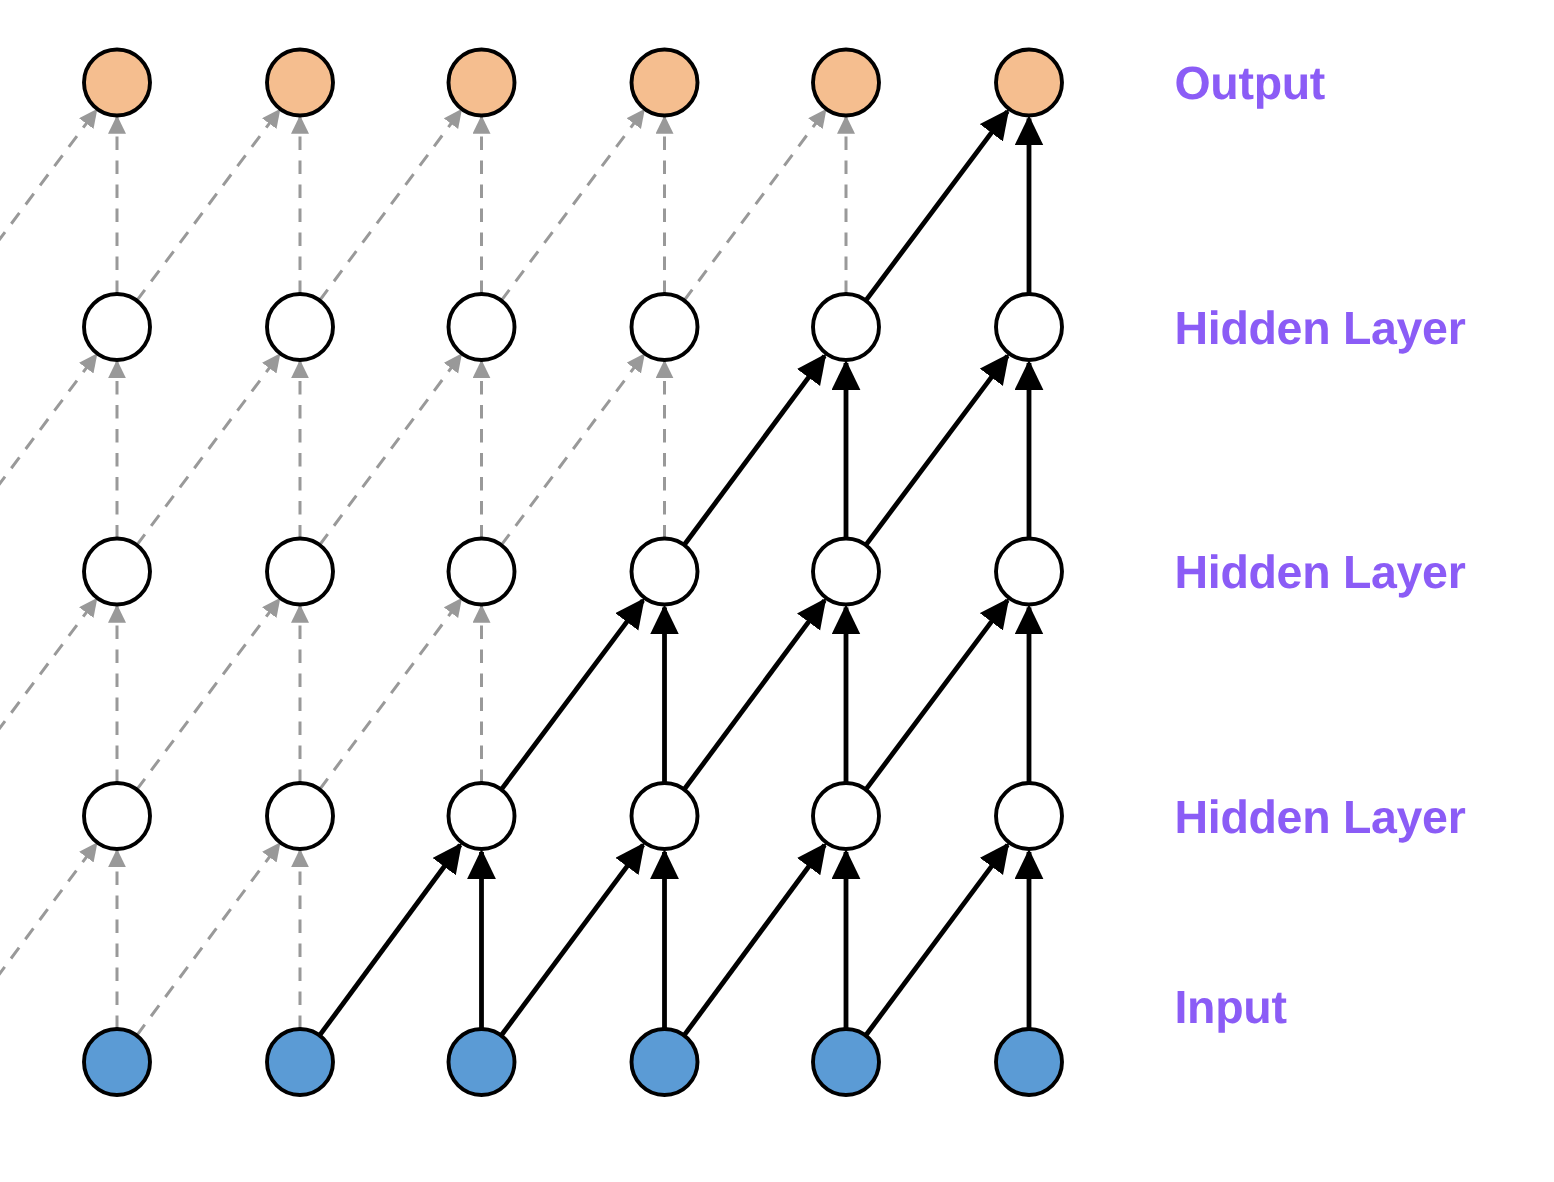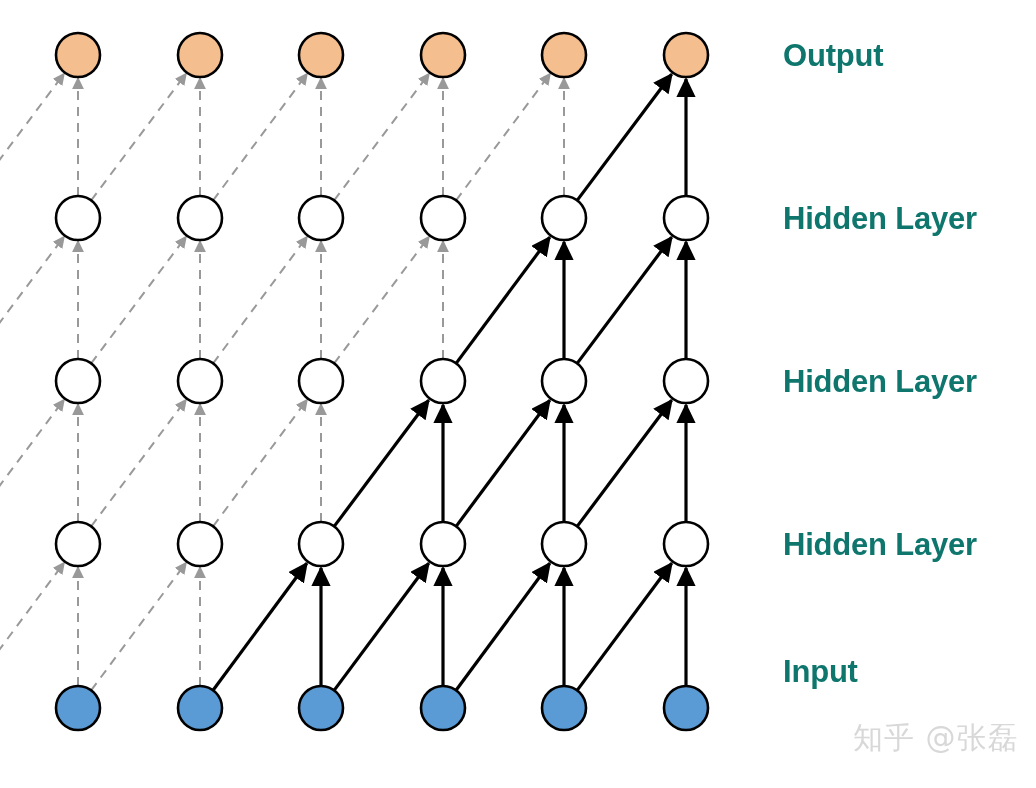--- a/index.html
+++ b/index.html
@@ -25,21 +25,21 @@
     width: 1036px;
     height: 788px;
     display: block;
   }
   .layer-label {
     position: absolute;
     font-family: "Liberation Sans", sans-serif;
     font-weight: bold;
     font-size: 31px;
     line-height: 1;
-    color: #0f766e;
+    color: #8b5cf6;
     white-space: nowrap;
     letter-spacing: -0.2px;
   }
   #watermark {
     position: absolute;
     left: 853px;
     top: 718px;
     font-family: "DejaVu Sans", sans-serif;
     font-size: 30px;
     font-weight: normal;
@@ -156,15 +156,14 @@
   <div class="layer-label" style="left:783px; top:40px;">Output</div>
 
   <div class="layer-label" style="left:783px; top:203px;">Hidden Layer</div>
 
   <div class="layer-label" style="left:783px; top:366px;">Hidden Layer</div>
 
   <div class="layer-label" style="left:783px; top:529px;">Hidden Layer</div>
 
   <div class="layer-label" style="left:783px; top:656px;">Input</div>
 
-  <div id="watermark">知乎 @张磊</div>
 
 </div>
 
 </body></html>

